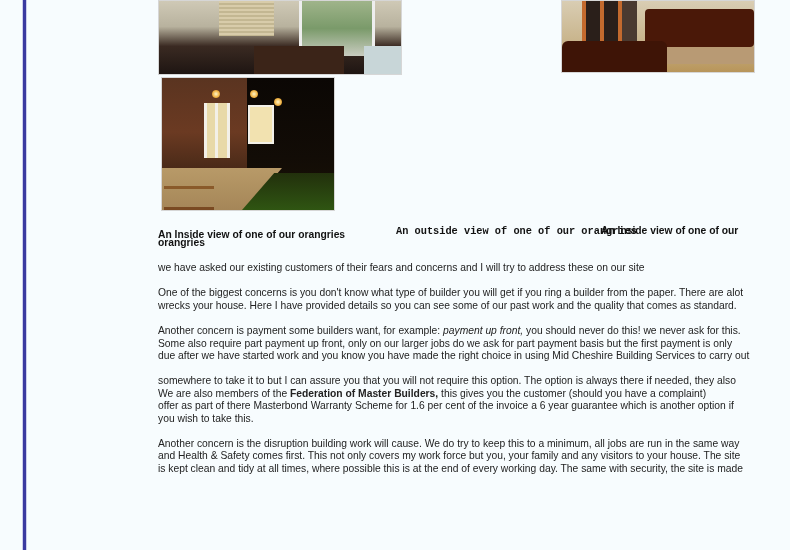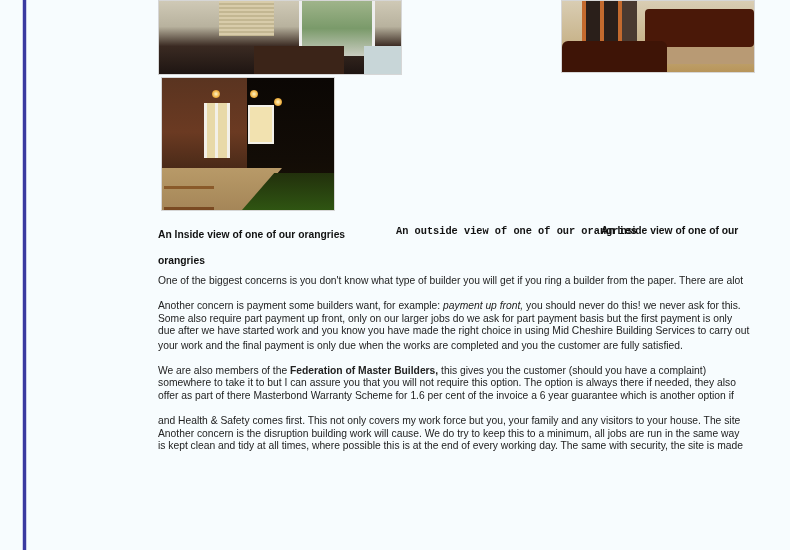--- a/index.html
+++ b/index.html
@@ -100,21 +100,21 @@
     border-top: 3px solid #8a5a2a; border-bottom: 3px solid #7a4a22;
   }
 
   .captions {
     position: absolute; left: 158px; top: 225px; width: 600px;
     font-size: 10.3px; font-weight: bold; line-height: 12px; color: #111;
   }
   .captions .c1 { position: absolute; left: 0; top: 4px; }
   .captions .c2 { position: absolute; left: 238px; top: 0; font-family: Liberation Mono, monospace; }
   .captions .c3 { position: absolute; left: 443px; top: 0; }
-  .captions .c1b { position: absolute; left: 0; top: 30px; }
+  .captions .c1b { position: absolute; left: 0; top: 12px; }
 
   .content {
     position: absolute; left: 158px; top: 262px; width: 600px;
     font-size: 10.3px; line-height: 12.4px; color: #222;
   }
   .content p { margin: 0 0 13px 0; }
   .content .line { display: block; white-space: nowrap; }
 </style>
 </head>
 <body>
@@ -149,33 +149,35 @@
 
 <div class="captions">
   <span class="c1">An Inside view of one of our orangries</span>
   <span class="c2">An outside view of one of our orangries</span>
   <span class="c3">An Inside view of one of our</span>
   <span class="c1b">orangries</span>
 </div>
 
 <div class="content">
   <p>
+    <span class="line">we have asked our existing customers of their fears and concerns and I will try to address these on our site</span>
   </p>
   <p>
     <span class="line">One of the biggest concerns is you don't know what type of builder you will get if you ring a builder from the paper.  There are alot</span>
+    <span class="line">wrecks your house.  Here I have provided details so you can see some of our past work and the quality that comes as standard.</span>
   </p>
   <p>
     <span class="line"><span>Another concern is payment some builders want, for example: </span><em>payment up front,</em><span> you should never do this!  we never ask for this.</span></span>
     <span class="line">Some also require part payment up front,  only on our larger jobs do we ask for part payment basis but the first payment is only</span>
-    <span class="line" style="margin-bottom:2px">due after we have started work and you know you have made the right choice in using Mid Cheshire Building Services to carry out</span>
-    <span class="line">your work and the final payment is only due when the works are completed and you the customer are fully satisfied.</span>
+    <span class="line" style="margin-bottom:12px">due after we have started work and you know you have made the right choice in using Mid Cheshire Building Services to carry out</span>
   </p>
   <p>
+    <span class="line">somewhere to take it to but I can assure you that you will not require this option.  The option is always there if needed, they also</span>
     <span class="line"><span>We are also members of the </span><strong>Federation of Master Builders,</strong><span> this gives you the customer (should you have a complaint)</span></span>
-    <span class="line">somewhere to take it to but I can assure you that you will not require this option.  The option is always there if needed, they also</span>
     <span class="line">offer as part of there Masterbond Warranty Scheme for 1.6 per cent of the invoice a 6 year guarantee which is another option if</span>
+    <span class="line">you wish to take this.</span>
   </p>
   <p>
+    <span class="line">Another concern is the disruption building work will cause.  We do try to keep this to a minimum, all jobs are run in the same way</span>
     <span class="line">and Health &amp; Safety comes first.  This not only covers my work force but you, your family and any visitors to your house.  The site</span>
-    <span class="line">Another concern is the disruption building work will cause.  We do try to keep this to a minimum, all jobs are run in the same way</span>
     <span class="line">is kept clean and tidy at all times, where possible this is at the end of every working day.  The same with security, the site is made</span>
   </p>
 </div>
 
 </body></html>

